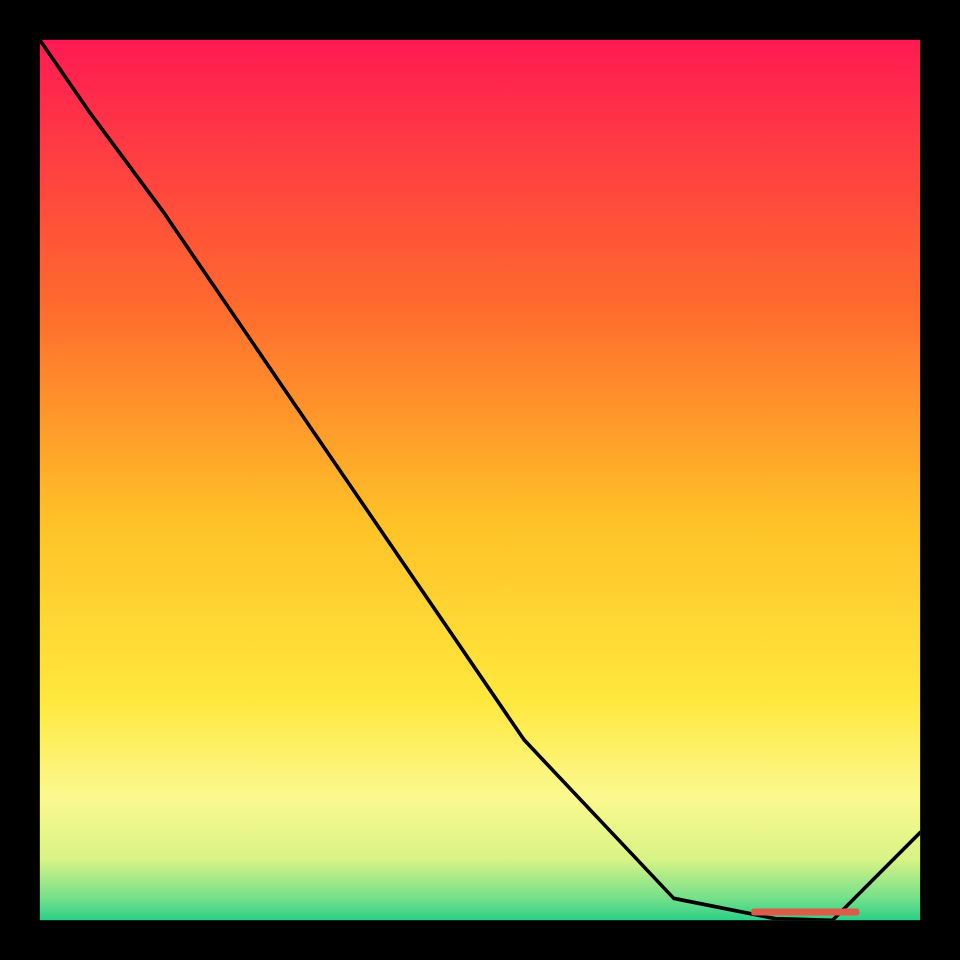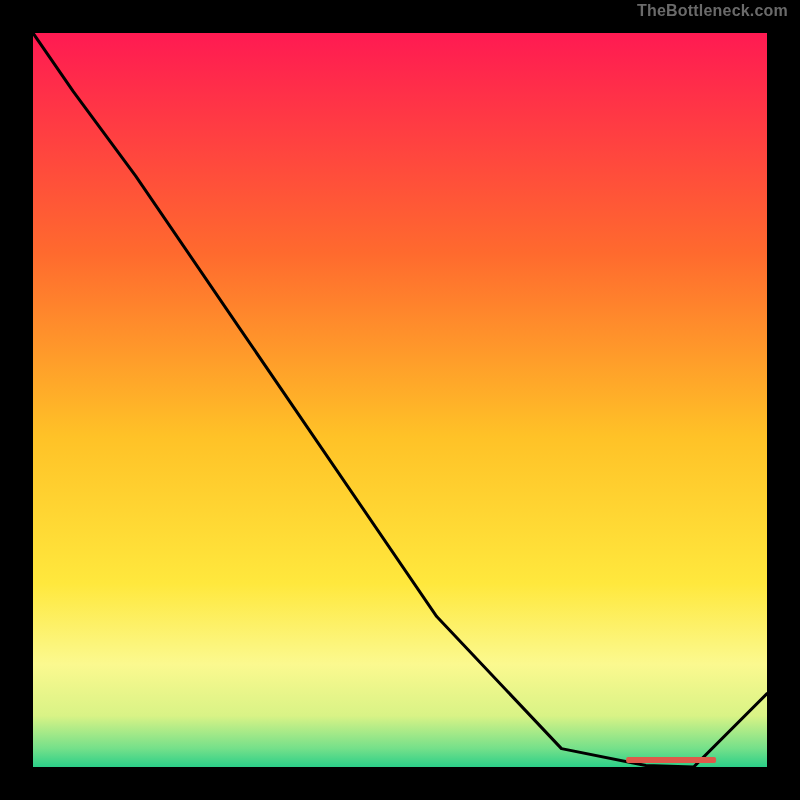--- a/index.html
+++ b/index.html
@@ -5,21 +5,20 @@
   html,body{margin:0;padding:0;width:800px;height:800px;background:#000;font-family:Arial,Helvetica,sans-serif;overflow:hidden}
   .wrapper{position:relative;width:800px;height:800px}
   .attribution{position:absolute;top:2px;right:12px;font-size:16px;font-weight:600;color:#6a6a6a;letter-spacing:0.2px}
   .plot-outer{position:absolute;left:33px;top:33px;width:734px;height:734px;background:#000}
   svg{display:block}
 </style>
 </head>
 <body>
 
 <div class="wrapper">
-  <div class="attribution">TheBottleneck.com</div>
 
   <div class="plot-outer">
     <svg id="chart-svg" width="734" height="734" viewBox="0 0 734 734">
       <defs>
         <linearGradient id="bg-grad" x1="0" y1="0" x2="0" y2="1">
             <stop offset="0.00%" stop-color="#ff1a52"></stop>
             <stop offset="30.00%" stop-color="#ff6a2e"></stop>
             <stop offset="55.00%" stop-color="#ffc227"></stop>
             <stop offset="75.00%" stop-color="#ffe83d"></stop>
             <stop offset="86.00%" stop-color="#fbf98f"></stop>

